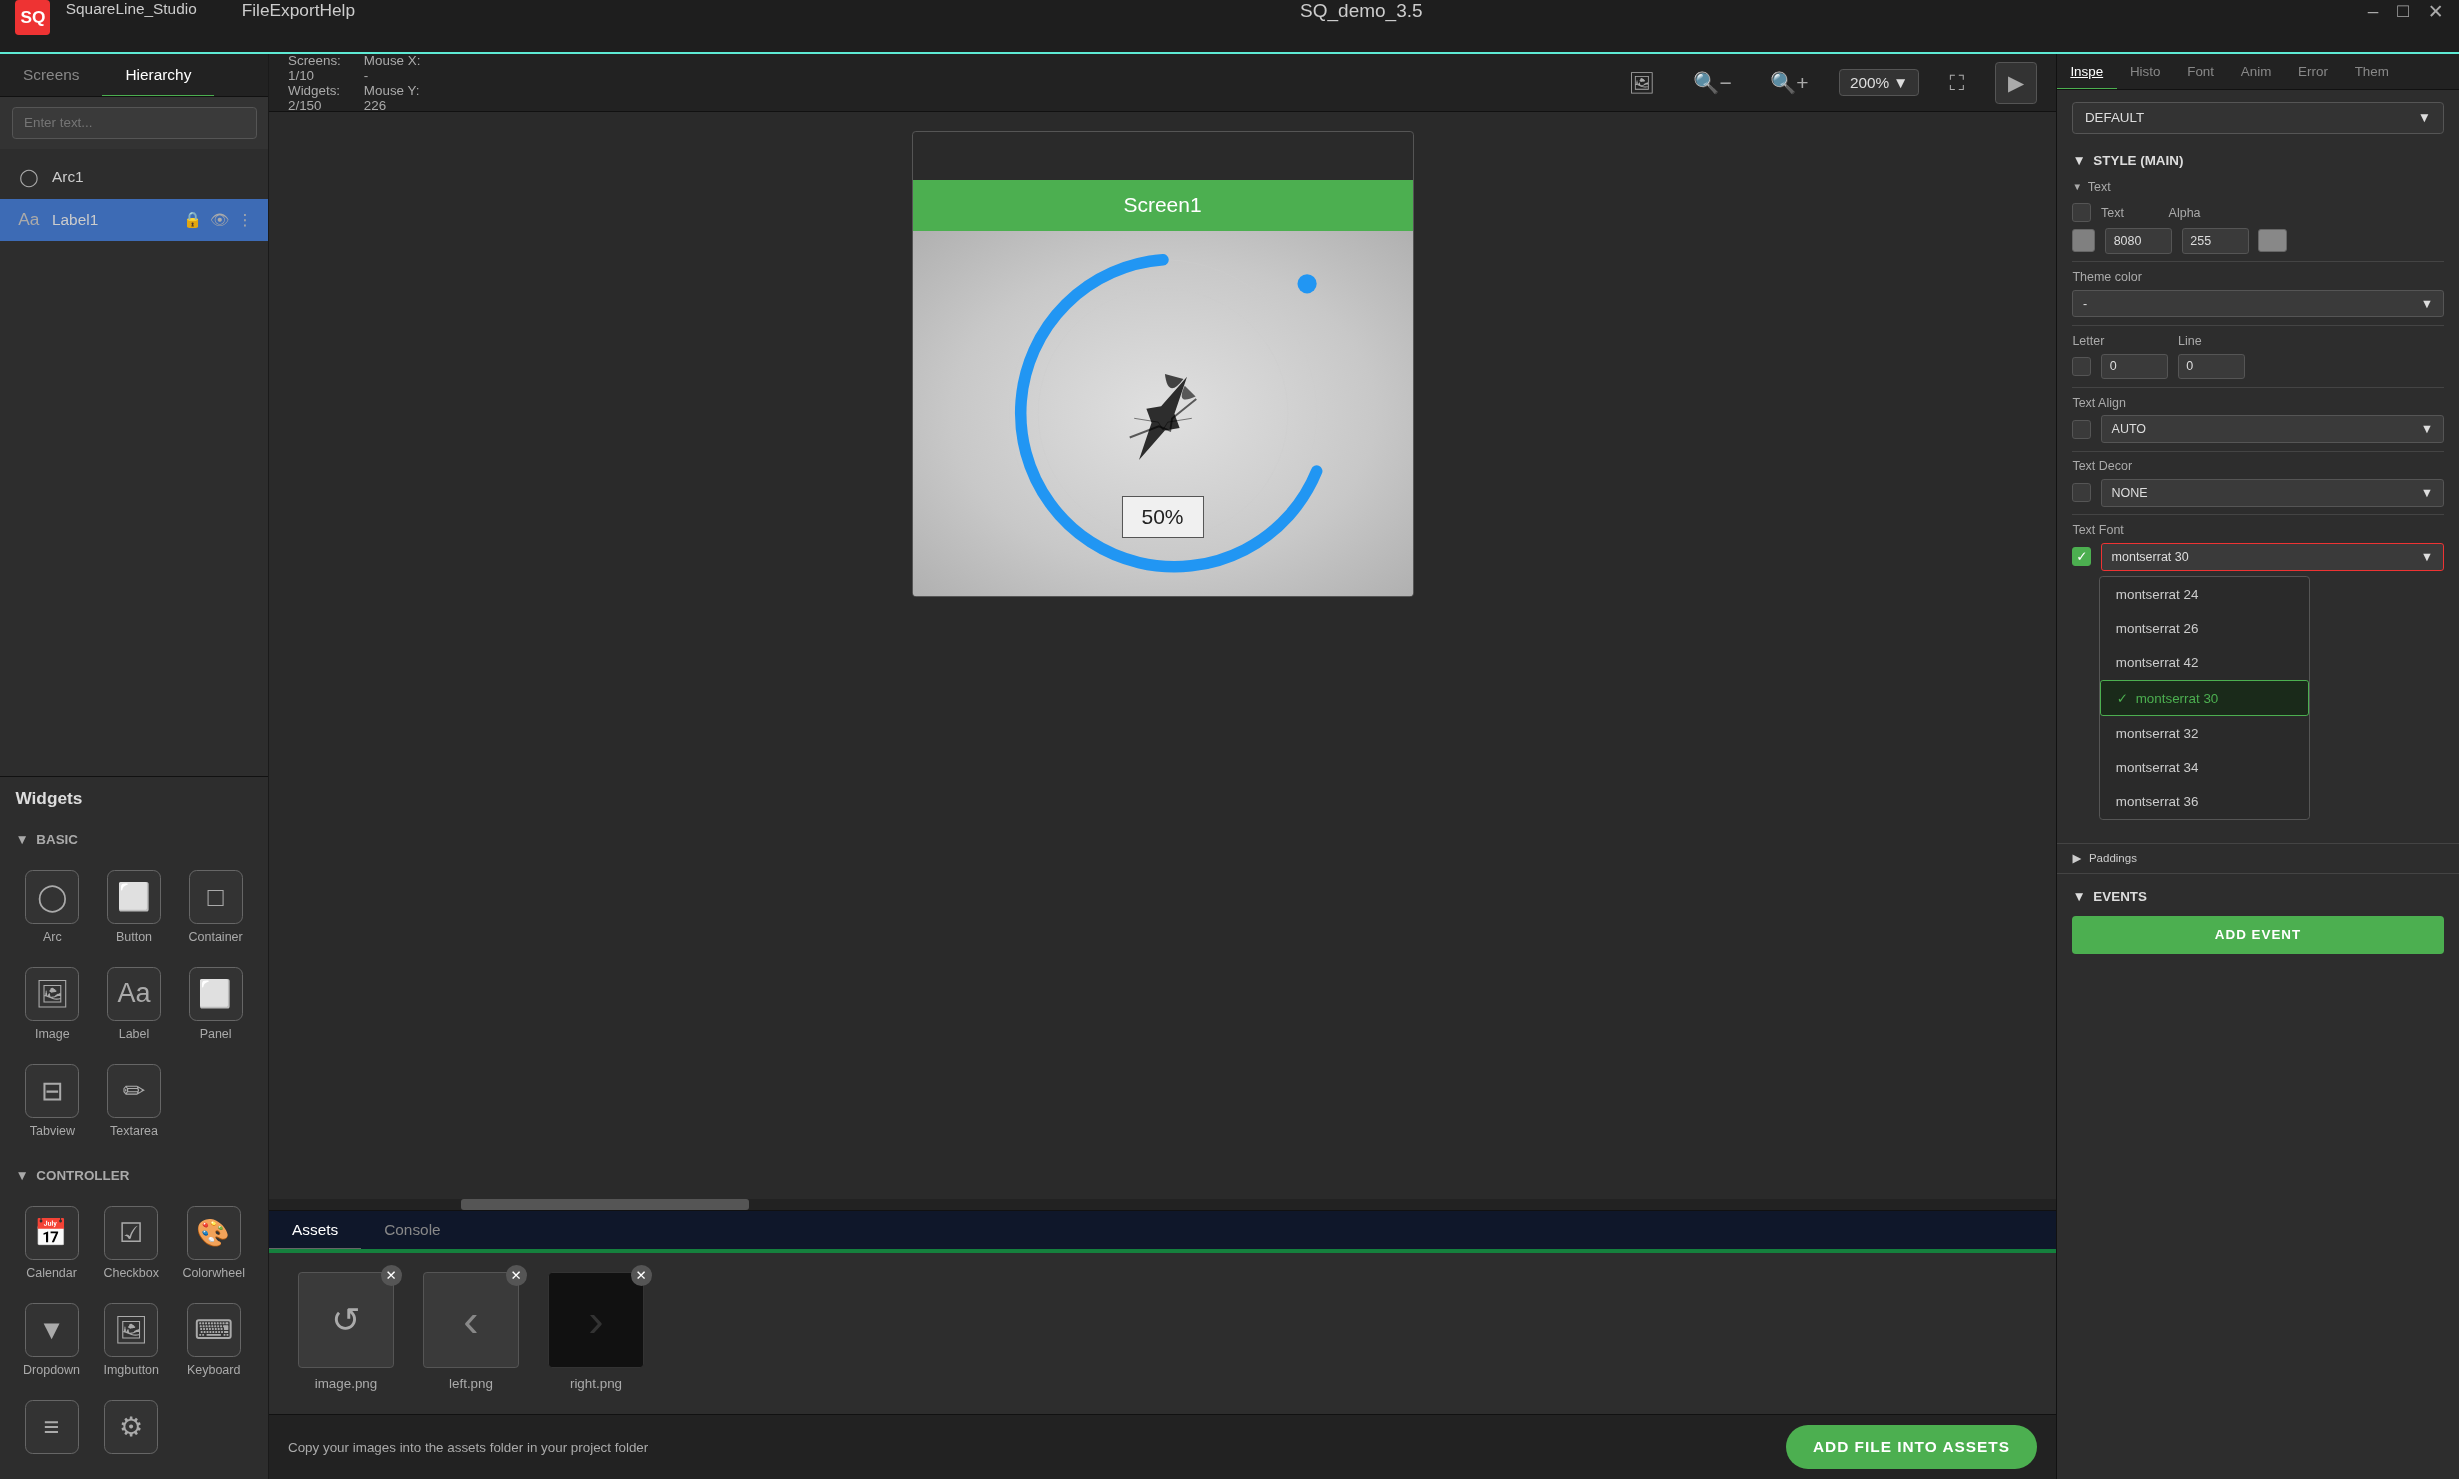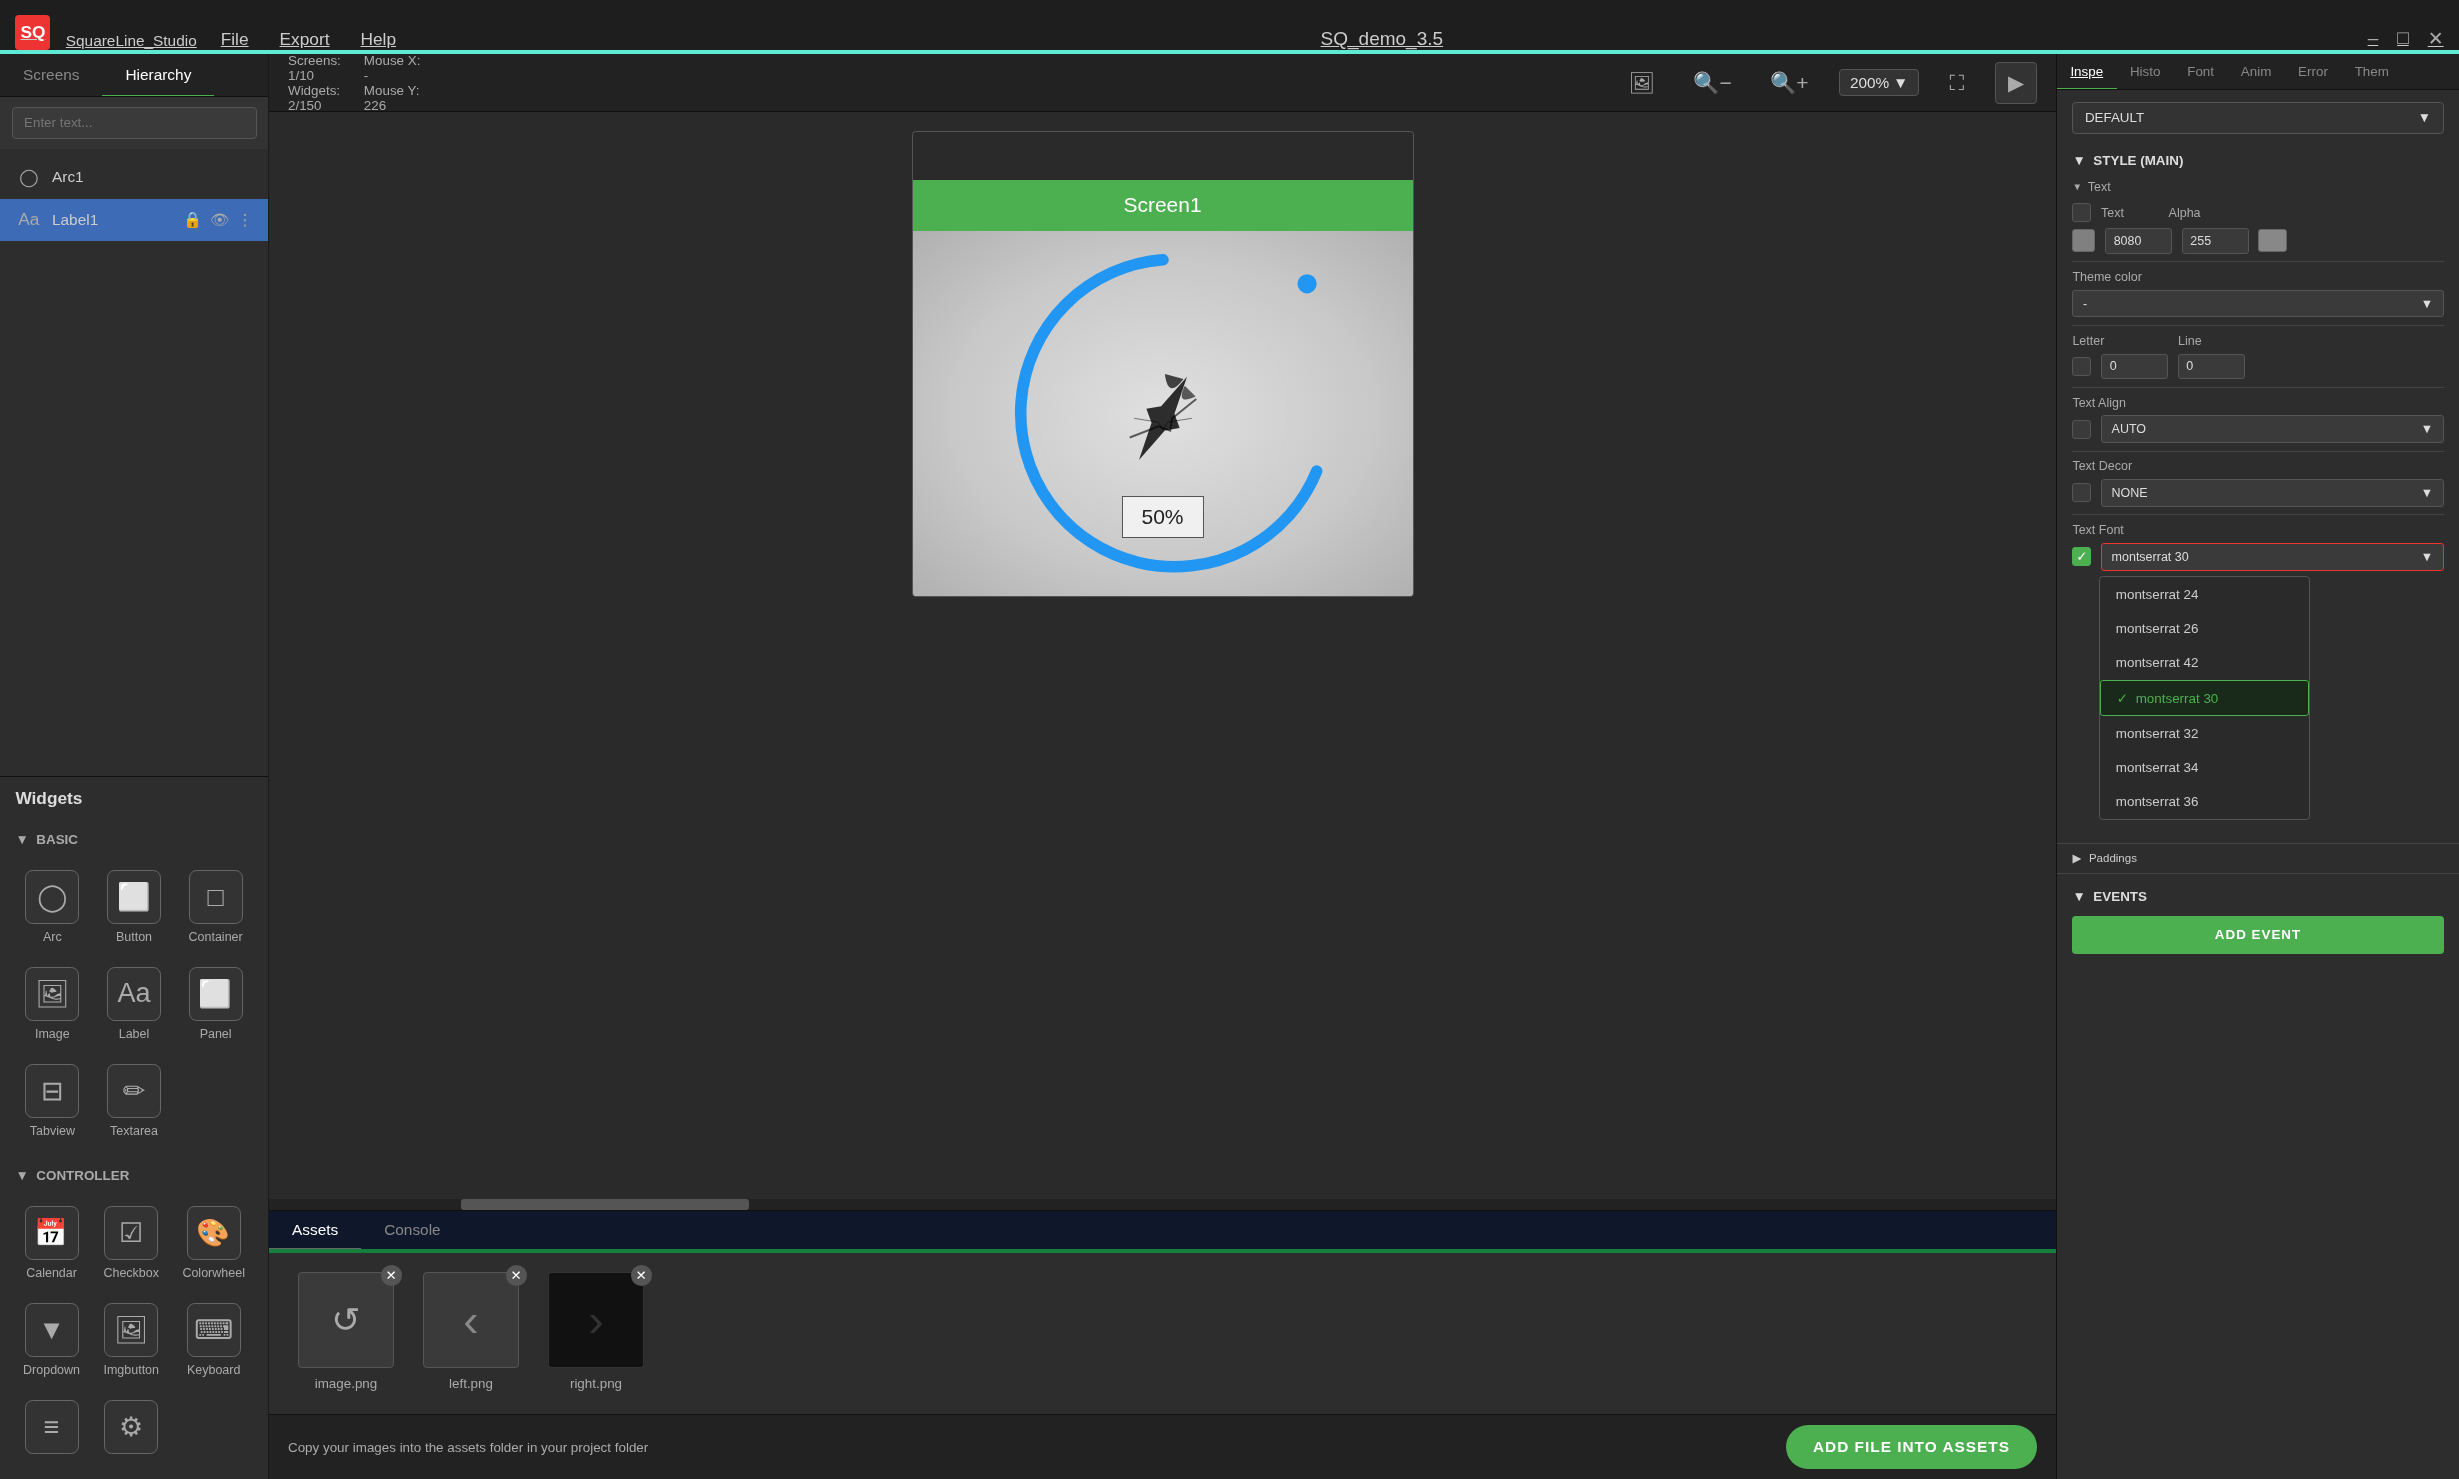--- a/index.html
+++ b/index.html
@@ -1,22 +1,22 @@
 <!DOCTYPE html>
 <html><head>
   <meta charset="utf-8">
   <style>
     * { box-sizing: border-box; margin: 0; padding: 0; }
     body { background: #2b2b2b; color: #ccc; font-family: 'Segoe UI', Arial, sans-serif; font-size: 11.5px; width: 2459px; height: 1479px; overflow: hidden; }
 
     
-    #titlebar { background: #1e1e1e; height: 54px; display: flex; align-items: flex-end; padding: 0 15.4px; border-bottom: 4px solid #5eead4; text-decoration: underline; }
+    #titlebar { background: #1e1e1e; height: 54px; display: flex; align-items: flex-start; padding: 0 15.4px; border-bottom: 2px solid #5eead4; }
     #titlebar .logo { width: 35px; height: 35px; background: #e33; border-radius: 3.8px; display: flex; align-items: center; justify-content: center; color: white; font-weight: bold; font-size: 17.3px; margin-right: 15.4px; }
     #titlebar .app-title { color: #ccc; font-size: 15.4px; }
-    #titlebar .menu { display: flex; gap: 31px; margin-left: 24px; }
+    #titlebar .menu { display: flex; margin-left: 45px; }
     #titlebar .menu span { color: #ccc; font-size: 17.3px; cursor: pointer; }
     #titlebar .window-title { flex: 1; text-align: center; font-size: 19px; color: #ccc; }
     #titlebar .window-controls { display: flex; gap: 19px; }
     #titlebar .window-controls span { font-size: 19px; cursor: pointer; color: #aaa; }
 
     
     #main { display: flex; height: calc(1479px - 54px); }
 
     
     #left-panel { width: 269px; background: #2d2d2d; display: flex; flex-direction: column; border-right: 1px solid #1a1a1a; }

